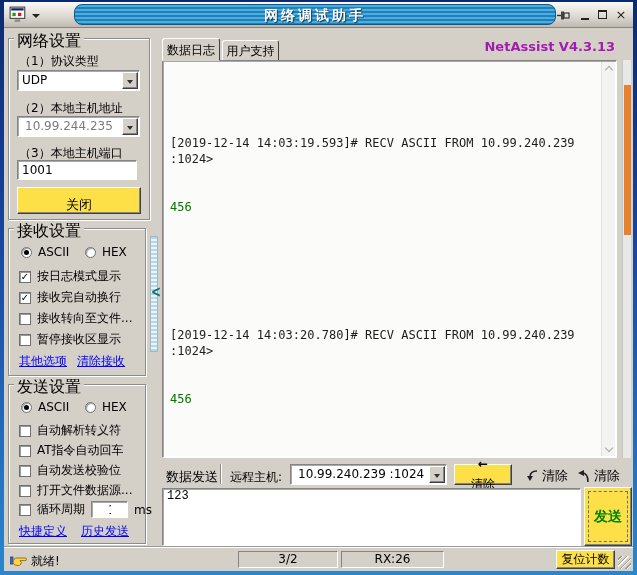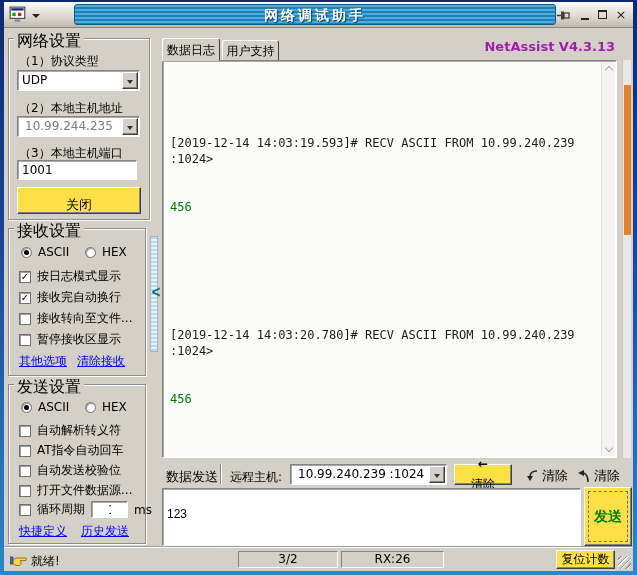--- a/index.html
+++ b/index.html
@@ -7,21 +7,21 @@
   .window{position:relative;width:637px;height:575px;
     font-family:"DejaVu Sans",sans-serif;color:#000;
     background:linear-gradient(180deg,#0d2a6e,#17449a 40%,#2b86cc 100%);
     padding:2px 4px 4px 4px;}
   .client{position:relative;width:629px;height:569px;background:#d4d0c8;overflow:hidden;}
 
   
   .titlebar{position:absolute;left:0;top:0;width:100%;height:26px;
     background:linear-gradient(180deg,#fbfaf7,#dcd8d0 60%,#bdb9b1);
     border-bottom:1px solid #8a867e;}
-  .title-pill{position:absolute;left:70px;top:2px;width:482px;height:21px;border-radius:3px;
+  .title-pill{position:absolute;left:70px;top:2px;width:482px;height:21px;border-radius:8px;
     background:repeating-linear-gradient(180deg,#4facdd 0 2px,#1d82ba 2px 4px);
     border:1px solid #0b5c8e;text-align:center;color:#fff;font-weight:bold;font-size:14px;
     line-height:20px;letter-spacing:3px;text-shadow:1px 1px 1px #063a52;}
   .tb-btn{position:absolute;top:5px;width:16px;height:16px;text-align:center;line-height:15px;
     font-size:13px;color:#222;cursor:default;}
   .min-bar{position:absolute;left:4px;bottom:3px;width:8px;height:2px;background:#222;}
   .max-box{position:absolute;left:3px;top:3px;width:9px;height:9px;border:1px solid #222;border-top-width:2px;}
   .caret{position:absolute;left:28px;top:12px;width:0;height:0;
     border:4px solid transparent;border-top:4px solid #222;}
 
@@ -74,21 +74,21 @@
   .chev-dn{bottom:5px;transform:rotate(225deg);}
   .skinsb{position:absolute;left:618px;top:58px;width:9px;height:398px;background:#e8e8e6;border-left:1px solid #c6c6c2;}
   .skinsb .thumb{position:absolute;left:1px;right:0;top:25px;height:150px;background:#e8812d;}
 
   
   .vsep{position:absolute;width:1px;background:#8a8a8a;box-shadow:1px 0 0 #fff;}
   .flatbtn{position:absolute;display:flex;align-items:center;gap:4px;font-size:13px;cursor:pointer;}
   .clrbtn{position:absolute;display:flex;align-items:center;justify-content:center;gap:5px;
     font-size:12px;cursor:pointer;}
   .sendarea{position:absolute;left:158px;top:486px;width:419px;height:58px;resize:none;
-    font-family:Liberation Sans, sans-serif;font-size:12px;padding:18px 4px;outline:none;}
+    font-family:Liberation Mono, monospace;font-size:12px;padding:0 4px;outline:none;}
   .sendbtn{position:absolute;left:580px;top:485px;width:48px;height:59px;cursor:pointer;}
   .sendbtn::before{content:"";position:absolute;inset:3px;border:1px dashed #707070;}
   .sendbtn span{position:absolute;inset:0;display:flex;align-items:center;justify-content:center;
     color:#008000;font-weight:bold;font-size:14px;}
 
   
   .status{position:absolute;left:0;right:0;bottom:0;height:24px;background:#d4d0c8;
     border-top:1px solid #fff;box-shadow:0 -1px 0 #9a9a9a;}
   .spanel{position:absolute;top:3px;height:17px;border:1px solid;border-color:#848484 #fff #fff #848484;
     font-size:12px;text-align:center;line-height:15px;}

